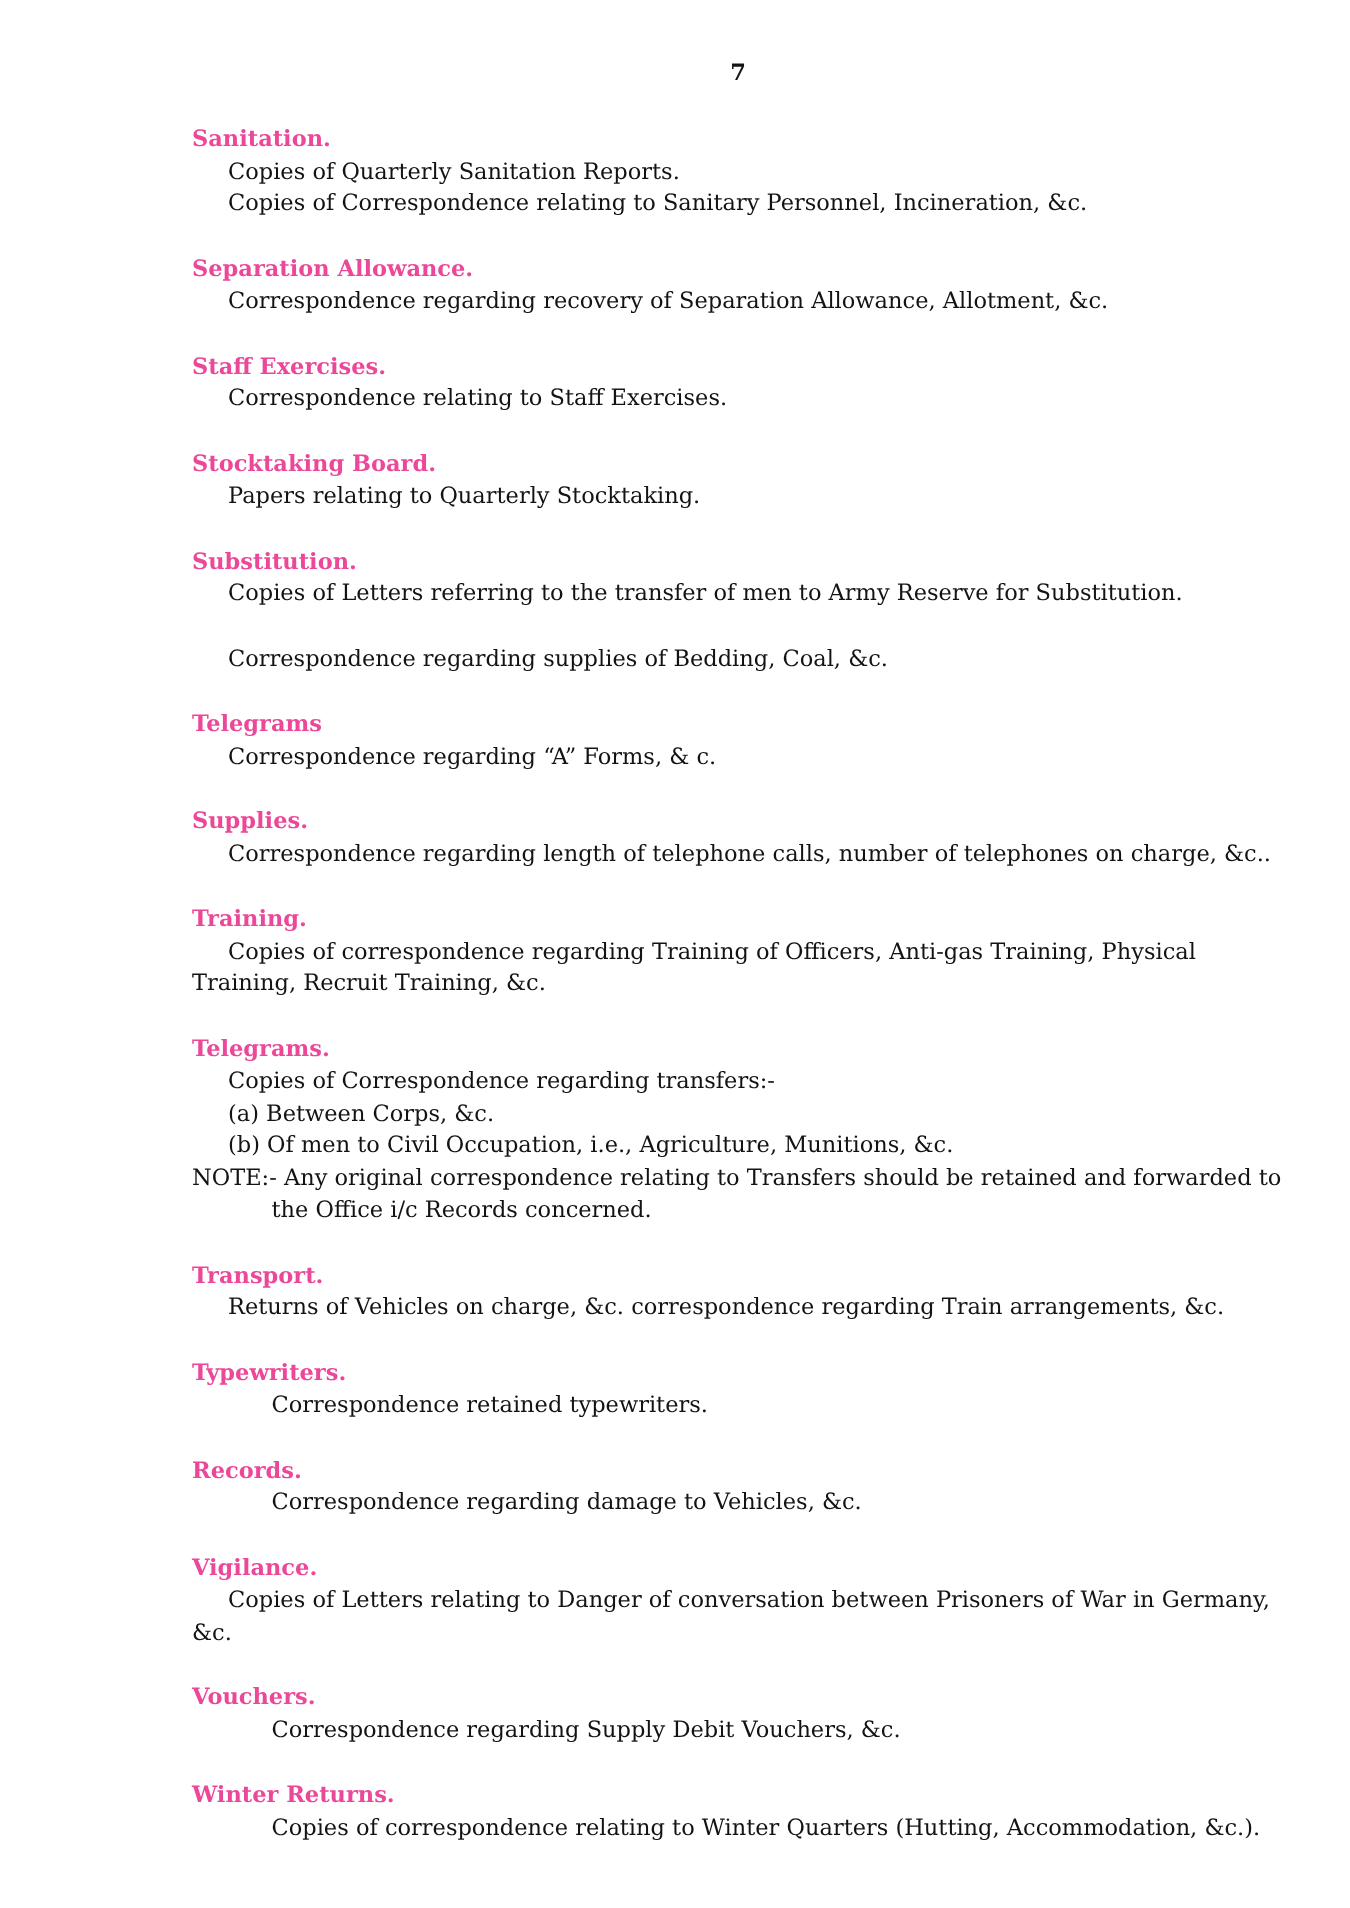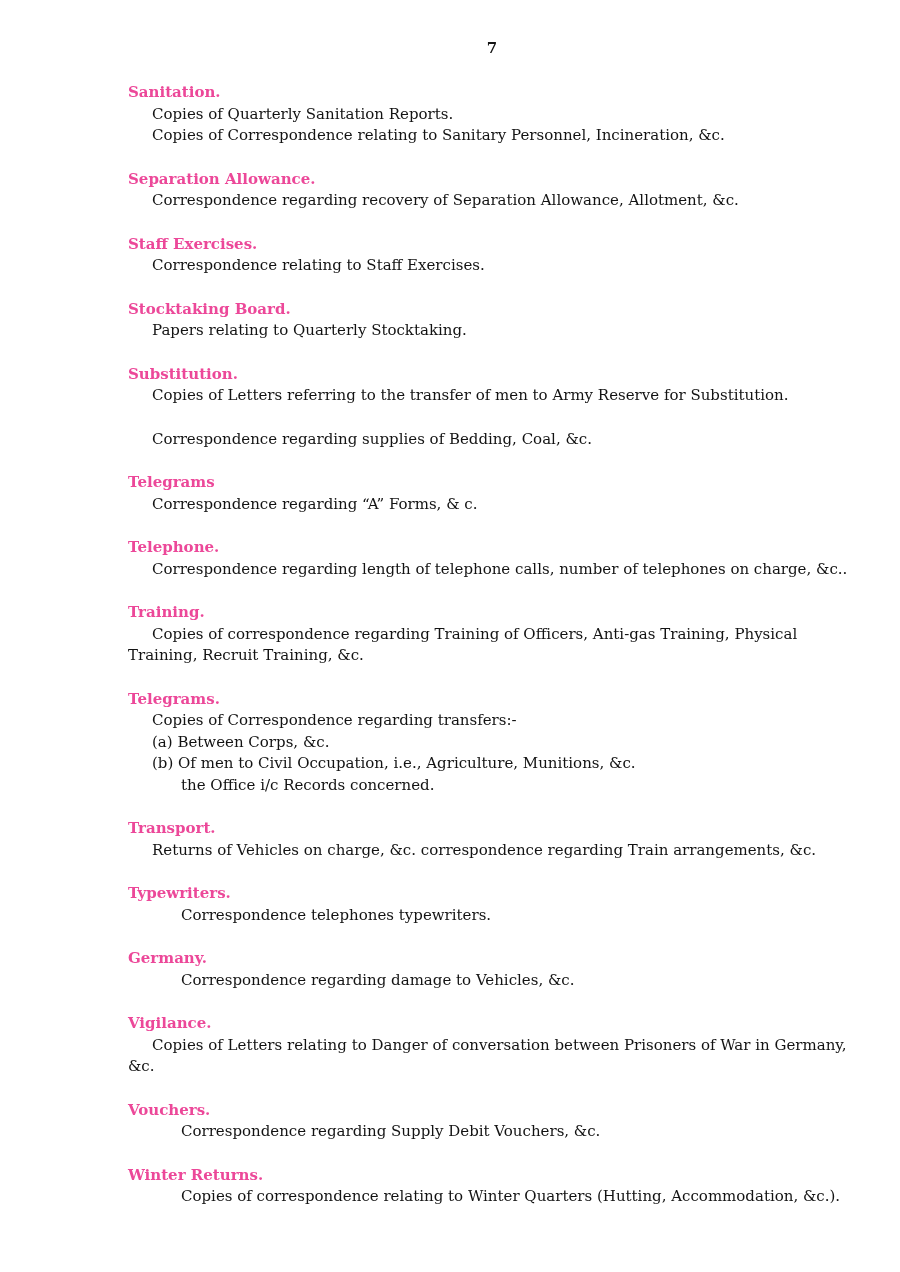--- a/index.html
+++ b/index.html
@@ -71,45 +71,46 @@
         <div class="line indent-normal"><span>Copies of Letters referring to the transfer of men to Army Reserve for Substitution.</span></div>
       </div>
       <div class="section">
         <div class="line indent-normal"><span>Correspondence regarding supplies of Bedding, Coal, &amp;c.</span></div>
       </div>
       <div class="section">
         <div class="heading">Telegrams</div>
         <div class="line indent-normal"><span>Correspondence regarding “A” Forms, &amp; c.</span></div>
       </div>
       <div class="section">
-        <div class="heading">Telephone.</div>
+        <div class="heading">Supplies.</div>
         <div class="line indent-normal"><span>Correspondence regarding length of telephone calls, number of telephones on charge, &amp;c..</span></div>
       </div>
       <div class="section">
         <div class="heading">Training.</div>
         <div class="line indent-normal"><span>Copies of correspondence regarding Training of Officers, Anti-gas Training, Physical</span></div>
         <div class="line indent-flush"><span>Training, Recruit Training, &amp;c.</span></div>
       </div>
       <div class="section">
         <div class="heading">Telegrams.</div>
         <div class="line indent-normal"><span>Copies of Correspondence regarding transfers:-</span></div>
         <div class="line indent-normal"><span>(a) Between Corps, &amp;c.</span></div>
         <div class="line indent-normal"><span>(b) Of men to Civil Occupation, </span><span class="italic">i.e.,</span><span> Agriculture, Munitions, &amp;c.</span></div>
+        <div class="line indent-flush"><span>NOTE:- </span><span class="italic">Any original correspondence relating to Transfers should be retained and forwarded to</span></div>
         <div class="line indent-deep"><span class="italic">the Office i/c Records concerned.</span></div>
       </div>
       <div class="section">
         <div class="heading">Transport.</div>
         <div class="line indent-normal"><span>Returns of Vehicles on charge, &amp;c. correspondence regarding Train arrangements, &amp;c.</span></div>
       </div>
       <div class="section">
         <div class="heading">Typewriters.</div>
-        <div class="line indent-deep"><span>Correspondence telephones typewriters.</span></div>
+        <div class="line indent-deep"><span>Correspondence retained typewriters.</span></div>
       </div>
       <div class="section">
-        <div class="heading">Germany.</div>
+        <div class="heading">Records.</div>
         <div class="line indent-deep"><span>Correspondence regarding damage to Vehicles, &amp;c.</span></div>
       </div>
       <div class="section">
         <div class="heading">Vigilance.</div>
         <div class="line indent-normal"><span>Copies of Letters relating to Danger of conversation between Prisoners of War in Germany,</span></div>
         <div class="line indent-flush"><span>&amp;c.</span></div>
       </div>
       <div class="section">
         <div class="heading">Vouchers.</div>
         <div class="line indent-deep"><span>Correspondence regarding Supply Debit Vouchers, &amp;c.</span></div>

